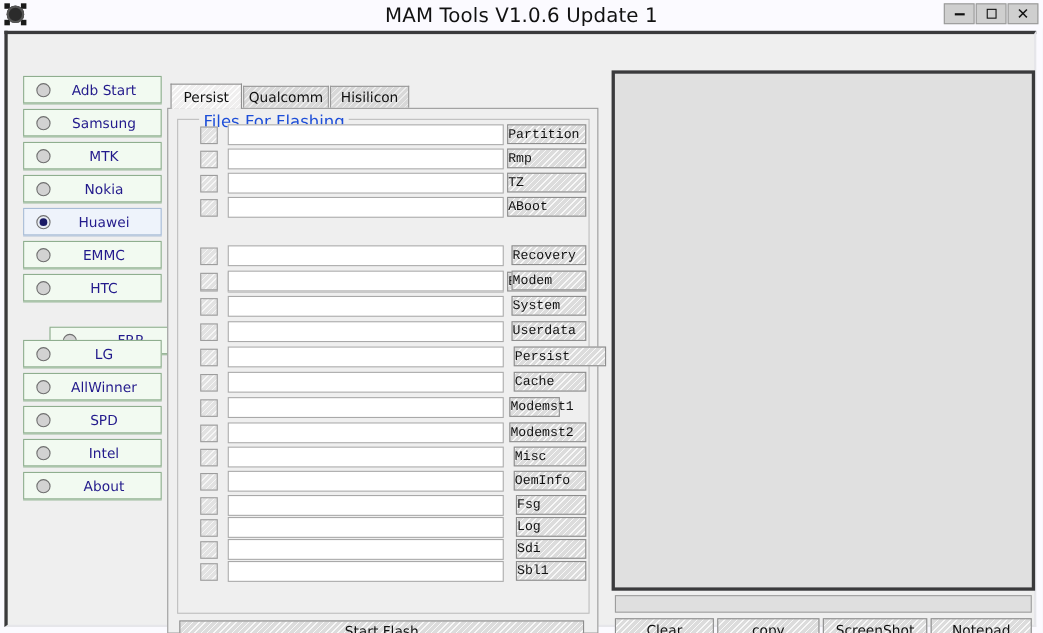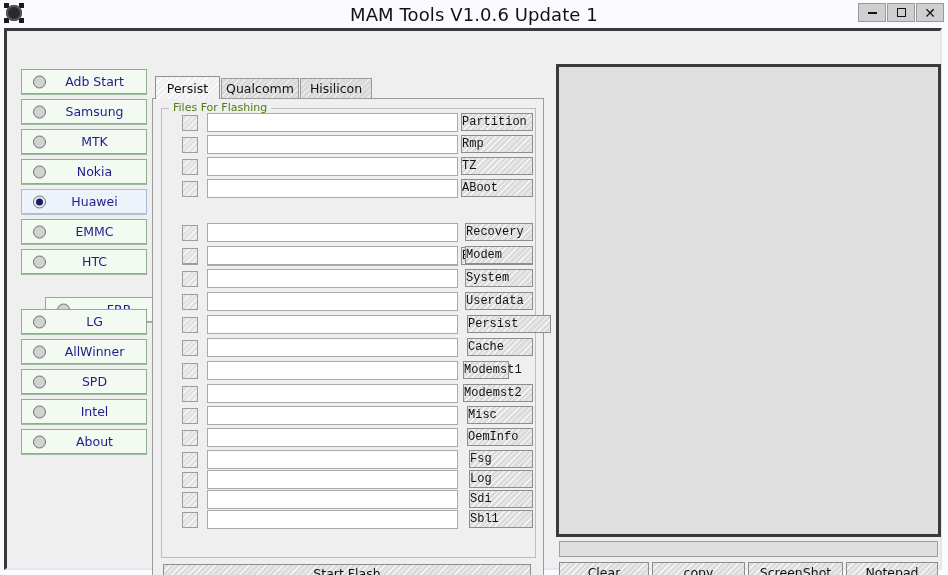--- a/index.html
+++ b/index.html
@@ -137,23 +137,23 @@
     box-sizing:border-box;
   }
 
   
   #groupbox{
     position:absolute;left:8px;top:9px;width:375px;height:450px;
     border:1px solid #bdbdbd;
     box-sizing:border-box;
   }
   #group-title{
-    position:absolute;left:7px;top:-8px;
+    position:absolute;left:19px;top:-8px;
     background:#efefef;padding:0 4px;
-    font-size:11px;color:#4d7c0f;
+    font-size:15px;color:#1d4ed8;
   }
 
   
   .frow{position:absolute;left:0;width:375px;height:22px;}
   .fcheck{
     position:absolute;left:20px;top:3px;width:16px;height:16px;
     background:#e2e2e2;
     background-image:repeating-linear-gradient(135deg, rgba(255,255,255,.7) 0 1px, rgba(0,0,0,0) 1px 4px);
     border:1px solid #9d9d9d;
     box-sizing:border-box;

